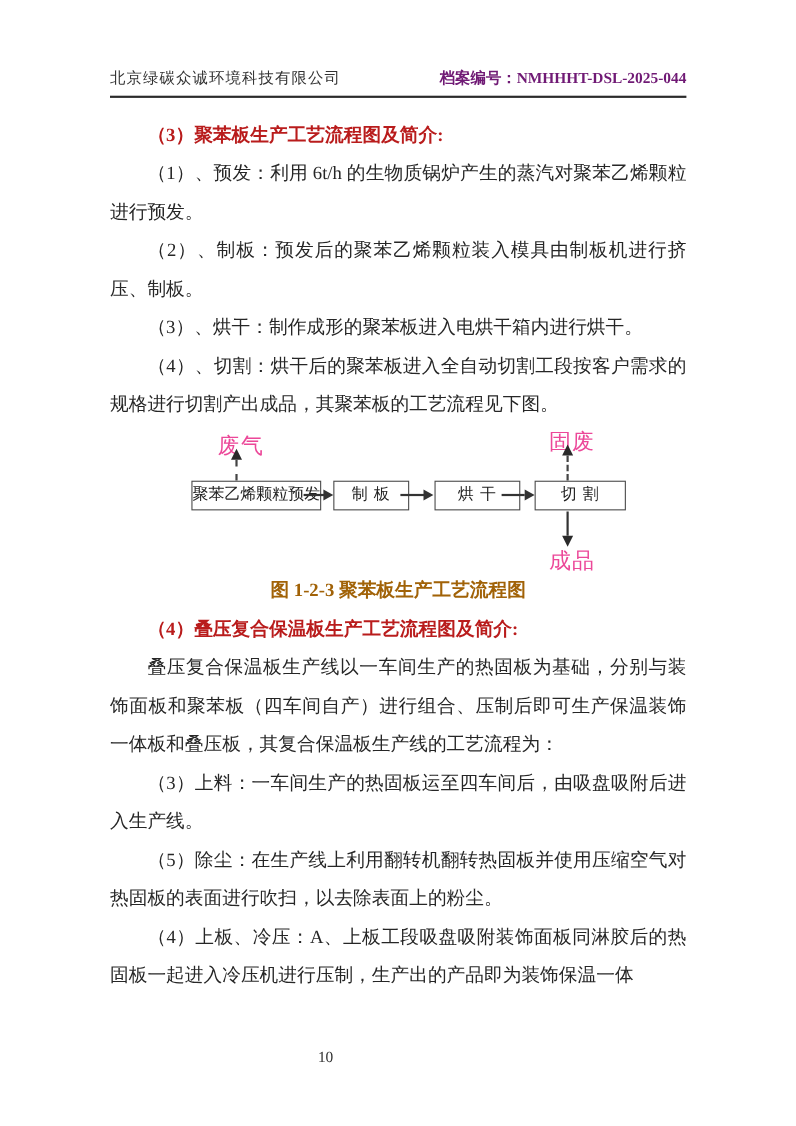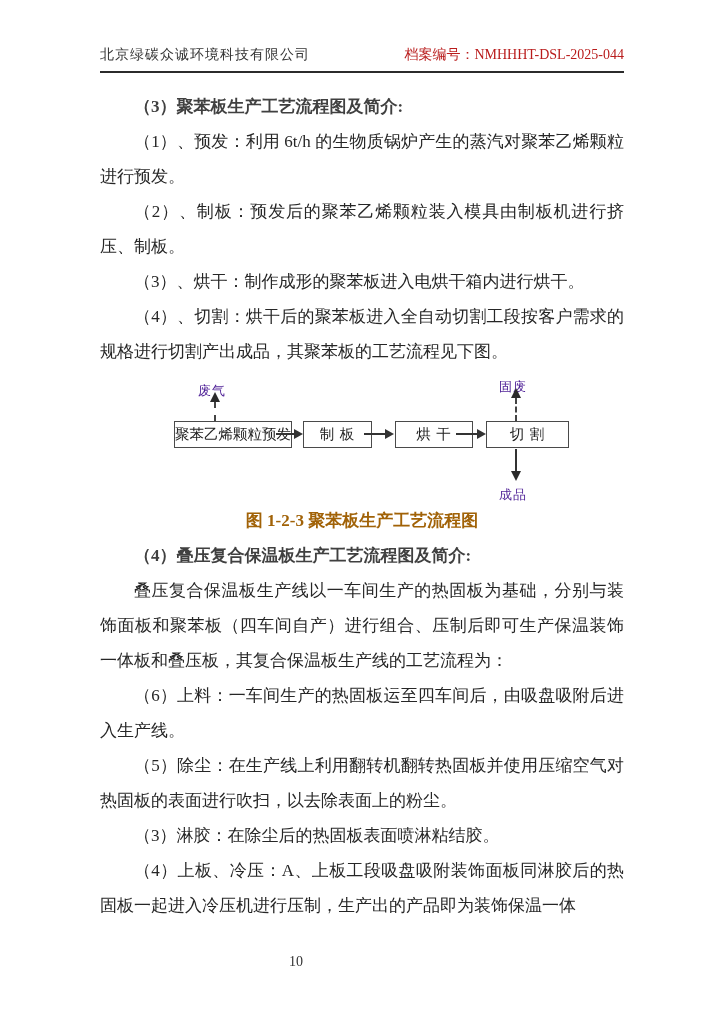--- a/index.html
+++ b/index.html
@@ -5,37 +5,37 @@
   * { margin: 0; padding: 0; box-sizing: border-box; }
   html, body { background: #ffffff; }
   body {
     width: 724px; height: 1024px;
     position: relative;
     font-family: "Liberation Serif", "DejaVu Serif", serif;
     color: #262626;
     overflow: hidden;
   }
   .page { position: absolute; inset: 0; background: #fff; }
-  .content { width: 524px; margin: 0 auto; position: relative; }
+  .content { width: 524px; margin: 16px auto; position: relative; }
 
   
   .doc-header {
     padding-top: 46px;
     display: flex; justify-content: space-between; align-items: flex-end;
     border-bottom: 2px solid #2b2b2b;
     padding-bottom: 7px;
     font-size: 14px;
   }
   .doc-header .company { letter-spacing: 1px; color: #333; }
-  .doc-header .archive { font-weight: normal; color: #b91c1c; }
+  .doc-header .archive { font-weight: bold; color: #701a75; }
 
   
   .body-text { padding-top: 16px; font-size: 17px; line-height: 35px; text-align: justify; }
   .para { text-indent: 2em; color: #262626; }
-  .h-bold { text-indent: 2em; font-weight: bold; color: #404040; }
+  .h-bold { text-indent: 2em; font-weight: bold; color: #b91c1c; }
 
   
   .diagram { position: relative; width: 524px; height: 131px; margin: 2px 0 1px 0; }
   .flow-box {
     position: absolute; top: 50px; height: 27px;
     border: 1.5px solid #4a4a4a;
     display: flex; align-items: center; justify-content: center;
     font-size: 14.5px; color: #222; background: #fff;
     white-space: nowrap; letter-spacing: 1px;
   }
@@ -64,21 +64,21 @@
     border-bottom: 10px solid #2a2a2a;
   }
   .au1 { left: 109.5px; top: 21px; } .au2 { left: 410.5px; top: 17px; }
 
   .v-solid { position: absolute; width: 2px; background: #333; left: 415px; top: 78px; height: 22px; }
   .arr-down {
     position: absolute; width: 0; height: 0; left: 410.5px; top: 100px;
     border-left: 5.5px solid transparent; border-right: 5.5px solid transparent;
     border-top: 10px solid #2a2a2a;
   }
-  .flow-label { position: absolute; font-size: 13px; color: #4c1d95; letter-spacing: 1px; white-space: nowrap; }
+  .flow-label { position: absolute; font-size: 20px; color: #ec4899; letter-spacing: 1px; white-space: nowrap; }
   .lab-wg { left: 98px;  top: 2px; }
   .lab-sw { left: 399px; top: -2px; }
   .lab-pr { left: 399px; top: 106px; }
 
   .caption { text-align: center; font-weight: bold; font-size: 17px; line-height: 35px; text-indent: 0; color: #a16207; }
 
   
   .page-number {
     position: absolute; bottom: 54px; left: 0; width: 592px;
     text-align: center; font-size: 14px; color: #333;
@@ -124,21 +124,20 @@
         <div class="arr-right ar3"></div>
 
         <div class="v-solid"></div>
         <div class="arr-down"></div>
         <span class="flow-label lab-pr">成品</span>
       </div>
 
       <div class="caption">图 1-2-3 聚苯板生产工艺流程图</div>
       <div class="h-bold">（4）叠压复合保温板生产工艺流程图及简介:</div>
       <div class="para">叠压复合保温板生产线以一车间生产的热固板为基础，分别与装饰面板和聚苯板（四车间自产）进行组合、压制后即可生产保温装饰一体板和叠压板，其复合保温板生产线的工艺流程为：</div>
-      <div class="para">（6）上料：一车间生产的热固板运至四车间后，由吸盘吸附后进入生产线。</div>
+      <div class="para">（3）上料：一车间生产的热固板运至四车间后，由吸盘吸附后进入生产线。</div>
       <div class="para">（5）除尘：在生产线上利用翻转机翻转热固板并使用压缩空气对热固板的表面进行吹扫，以去除表面上的粉尘。</div>
-      <div class="para">（3）淋胶：在除尘后的热固板表面喷淋粘结胶。</div>
       <div class="para">（4）上板、冷压：A、上板工段吸盘吸附装饰面板同淋胶后的热固板一起进入冷压机进行压制，生产出的产品即为装饰保温一体</div>
     </div>
   </div>
 
   <div class="page-number">10</div>
 </div>
 
 </body></html>

